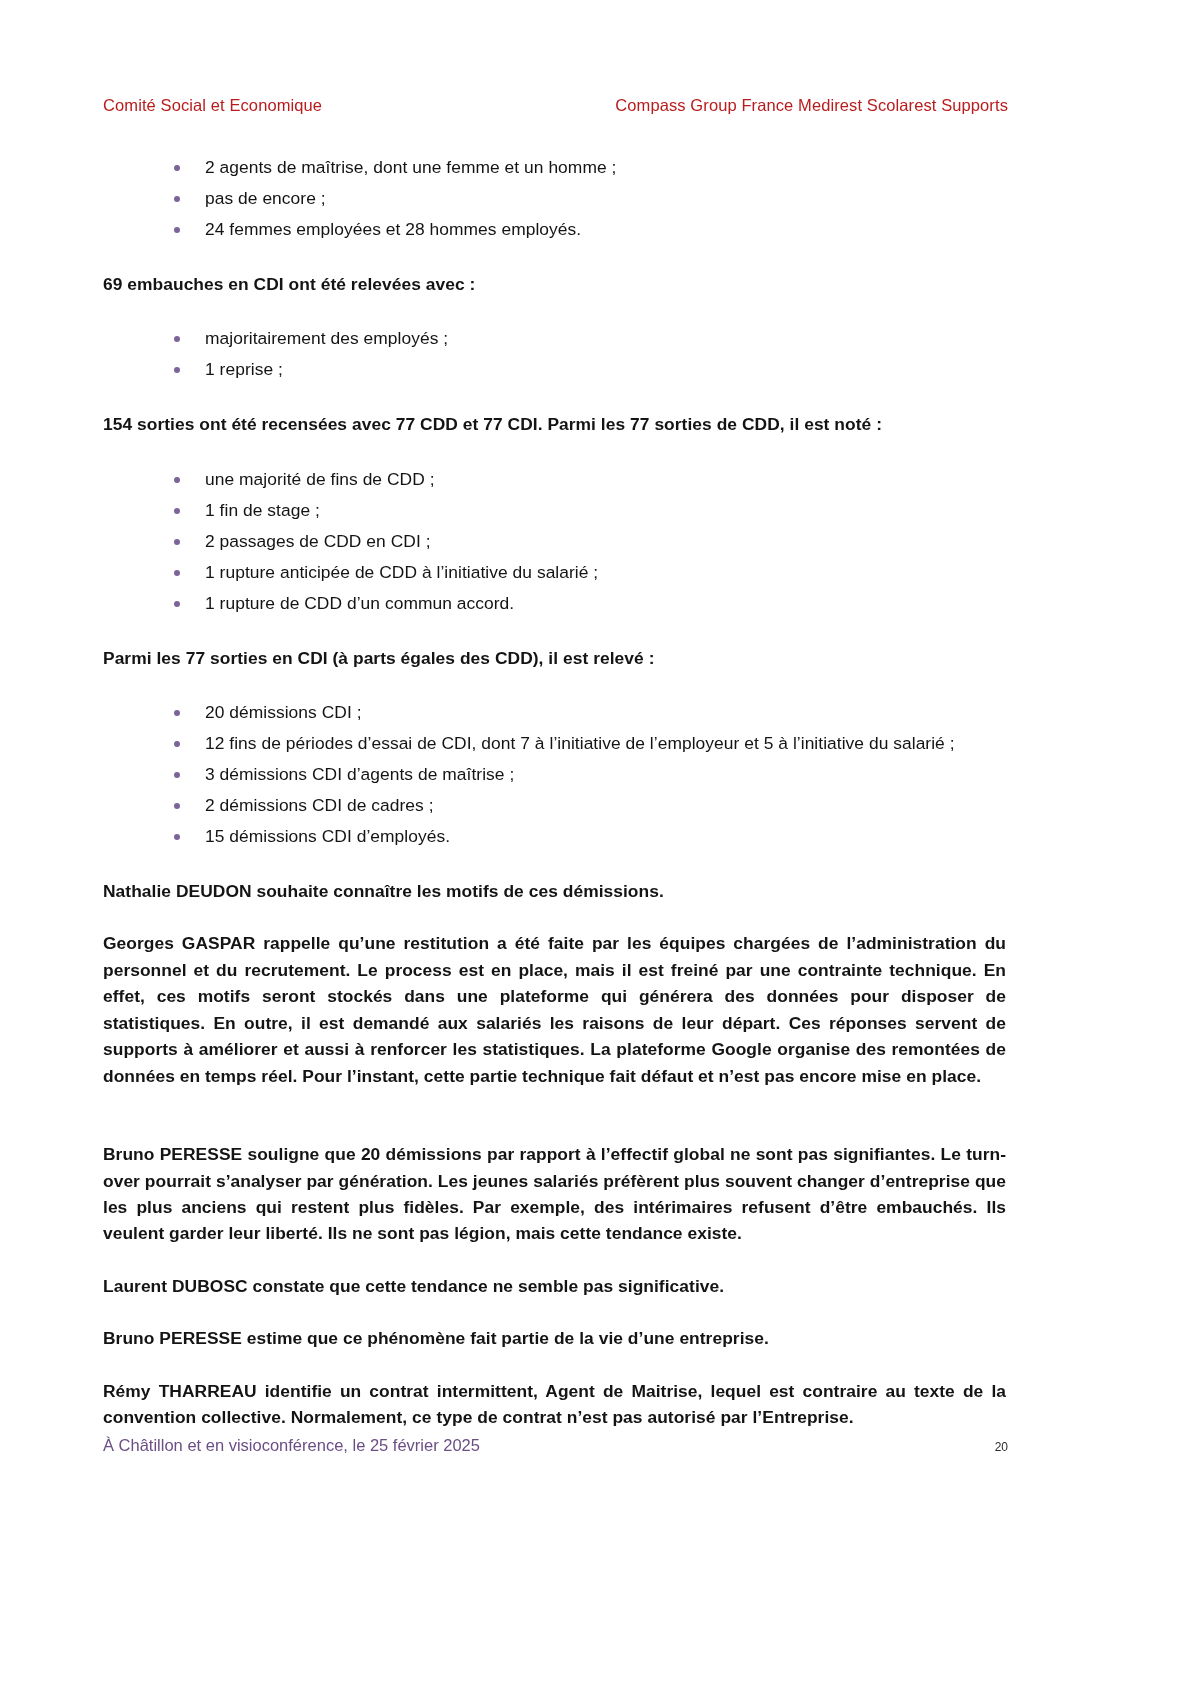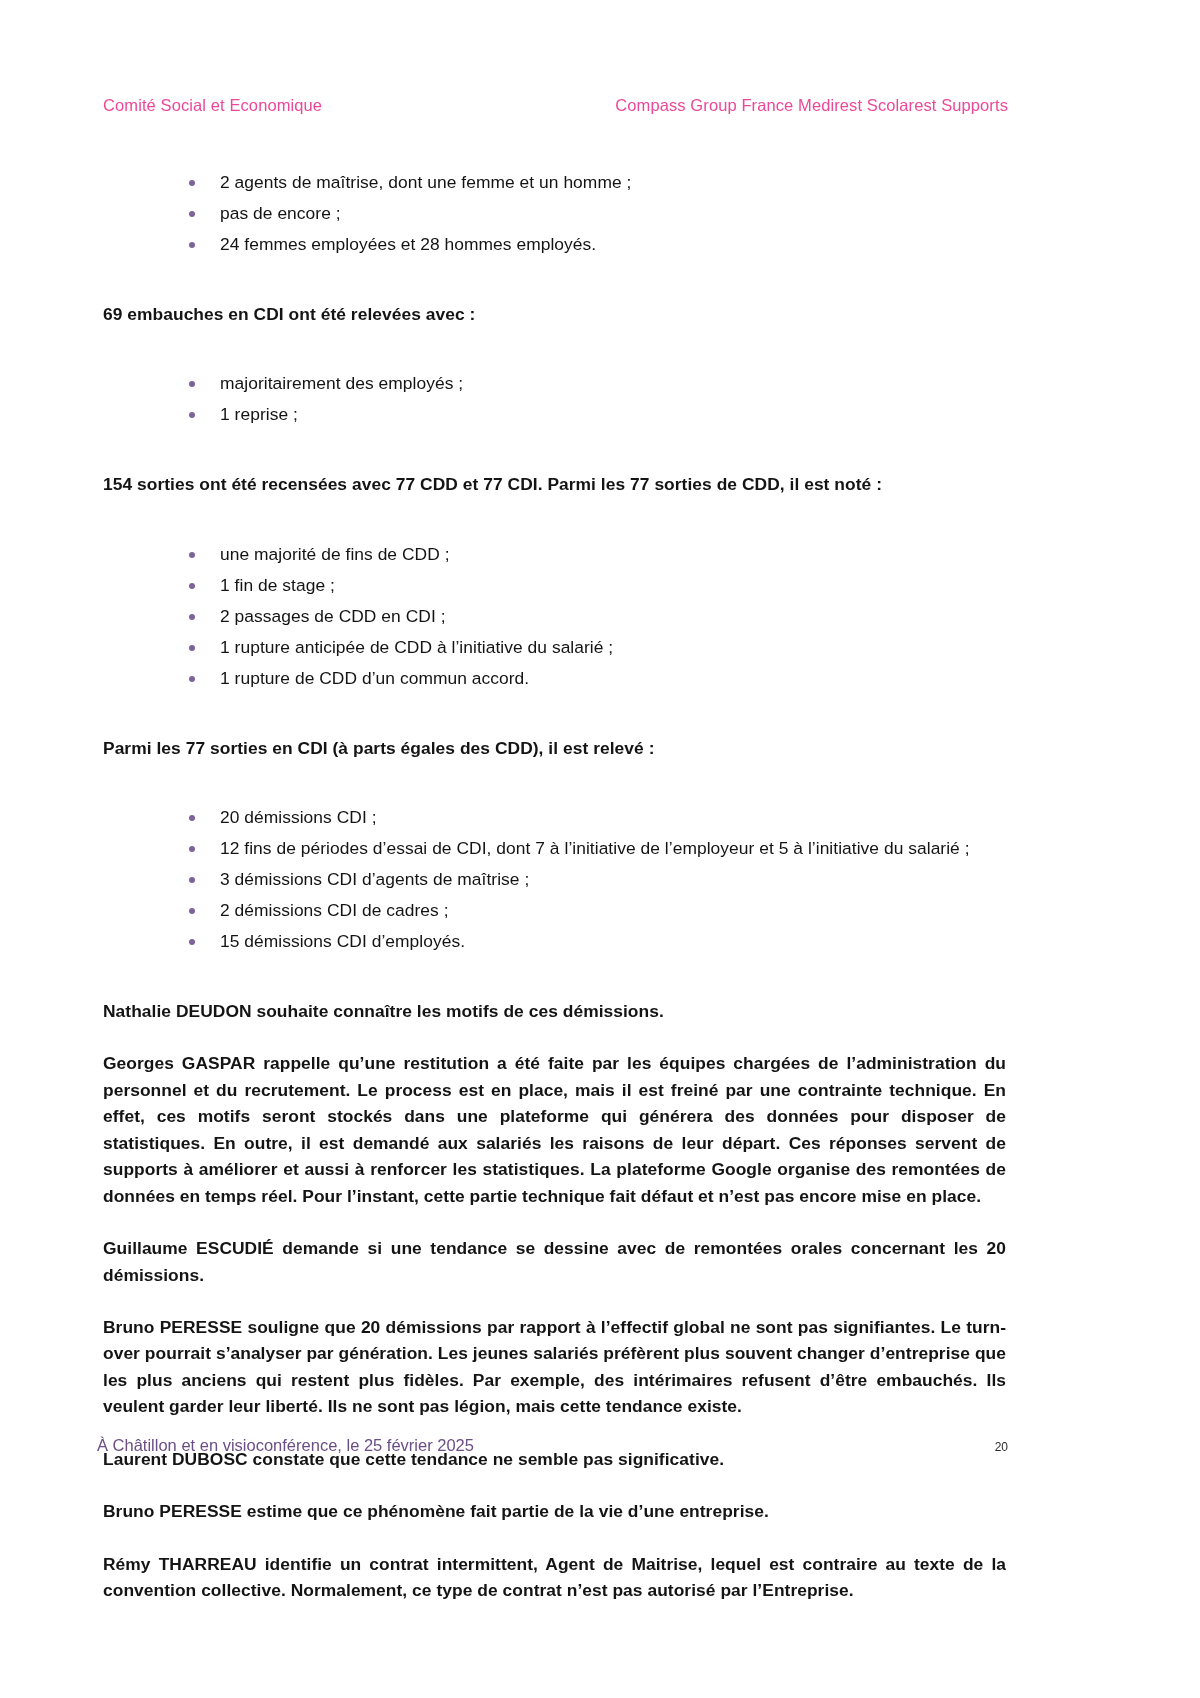--- a/index.html
+++ b/index.html
@@ -27,21 +27,21 @@
   
   .doc-header {
     position: absolute;
     top: 96px;
     left: 103px;
     right: 192px;
     display: flex;
     justify-content: space-between;
     align-items: baseline;
     font-size: 16.5px;
-    color: #ec4899;
+    color: #b91c1c;
     letter-spacing: 0.1px;
     white-space: nowrap;
   }
   .doc-header .hdr-left  { text-align: left; }
   .doc-header .hdr-right { text-align: right; }
 
   
   .content {
     position: absolute;
     top: 152px;
@@ -57,21 +57,21 @@
     text-justify: inter-word;
     color: #141414;
     letter-spacing: 0.05px;
     font-weight: bold;
   }
   p.para.nojust { text-align: left; }
   .gap-md { height: 26px; }
 
   ul.bullets {
     list-style: none;
-    margin: 15px;
+    margin: 0;
     padding: 0;
   }
   ul.bullets li {
     position: relative;
     padding-left: 102px;
     font-size: 17.4px;
     line-height: 1.78;
     color: #141414;
     letter-spacing: 0.05px;
     white-space: pre-wrap;
@@ -84,21 +84,21 @@
     width: 6px;
     height: 6px;
     border-radius: 50%;
     background: #7b6498;
   }
 
   
   .doc-footer {
     position: absolute;
     bottom: 243px;
-    left: 97px;
+    left: 103px;
     right: 192px;
     display: flex;
     justify-content: space-between;
     align-items: baseline;
     font-size: 16.5px;
     color: #6b4e86;
     white-space: nowrap;
   }
   .doc-footer .pg-num { color: #2b2b2b; font-size: 12px; }
 </style>
@@ -162,21 +162,20 @@
     <div class="gap-md"></div>
 
     <p class="para nojust">Nathalie DEUDON souhaite connaître les motifs de ces démissions.</p>
 
     <div class="gap-md"></div>
 
     <p class="para">Georges GASPAR rappelle qu’une restitution a été faite par les équipes chargées de l’administration du personnel et du recrutement. Le process est en place, mais il est freiné par une contrainte technique. En effet, ces motifs seront stockés dans une plateforme qui générera des données pour disposer de statistiques. En outre, il est demandé aux salariés les raisons de leur départ. Ces réponses servent de supports à améliorer et aussi à renforcer les statistiques. La plateforme Google organise des remontées de données en temps réel. Pour l’instant, cette partie technique fait défaut et n’est pas encore mise en place.</p>
 
     <div class="gap-md"></div>
 
-    <p class="para">Guillaume ESCUDIÉ demande si une tendance se dessine avec de remontées orales concernant les 20 démissions.</p>
 
     <div class="gap-md"></div>
 
     <p class="para">Bruno PERESSE souligne que 20 démissions par rapport à l’effectif global ne sont pas signifiantes. Le turn-over pourrait s’analyser par génération. Les jeunes salariés préfèrent plus souvent changer d’entreprise que les plus anciens qui restent plus fidèles. Par exemple, des intérimaires refusent d’être embauchés. Ils veulent garder leur liberté. Ils ne sont pas légion, mais cette tendance existe.</p>
 
     <div class="gap-md"></div>
 
     <p class="para nojust">Laurent DUBOSC constate que cette tendance ne semble pas significative.</p>
 
     <div class="gap-md"></div>

